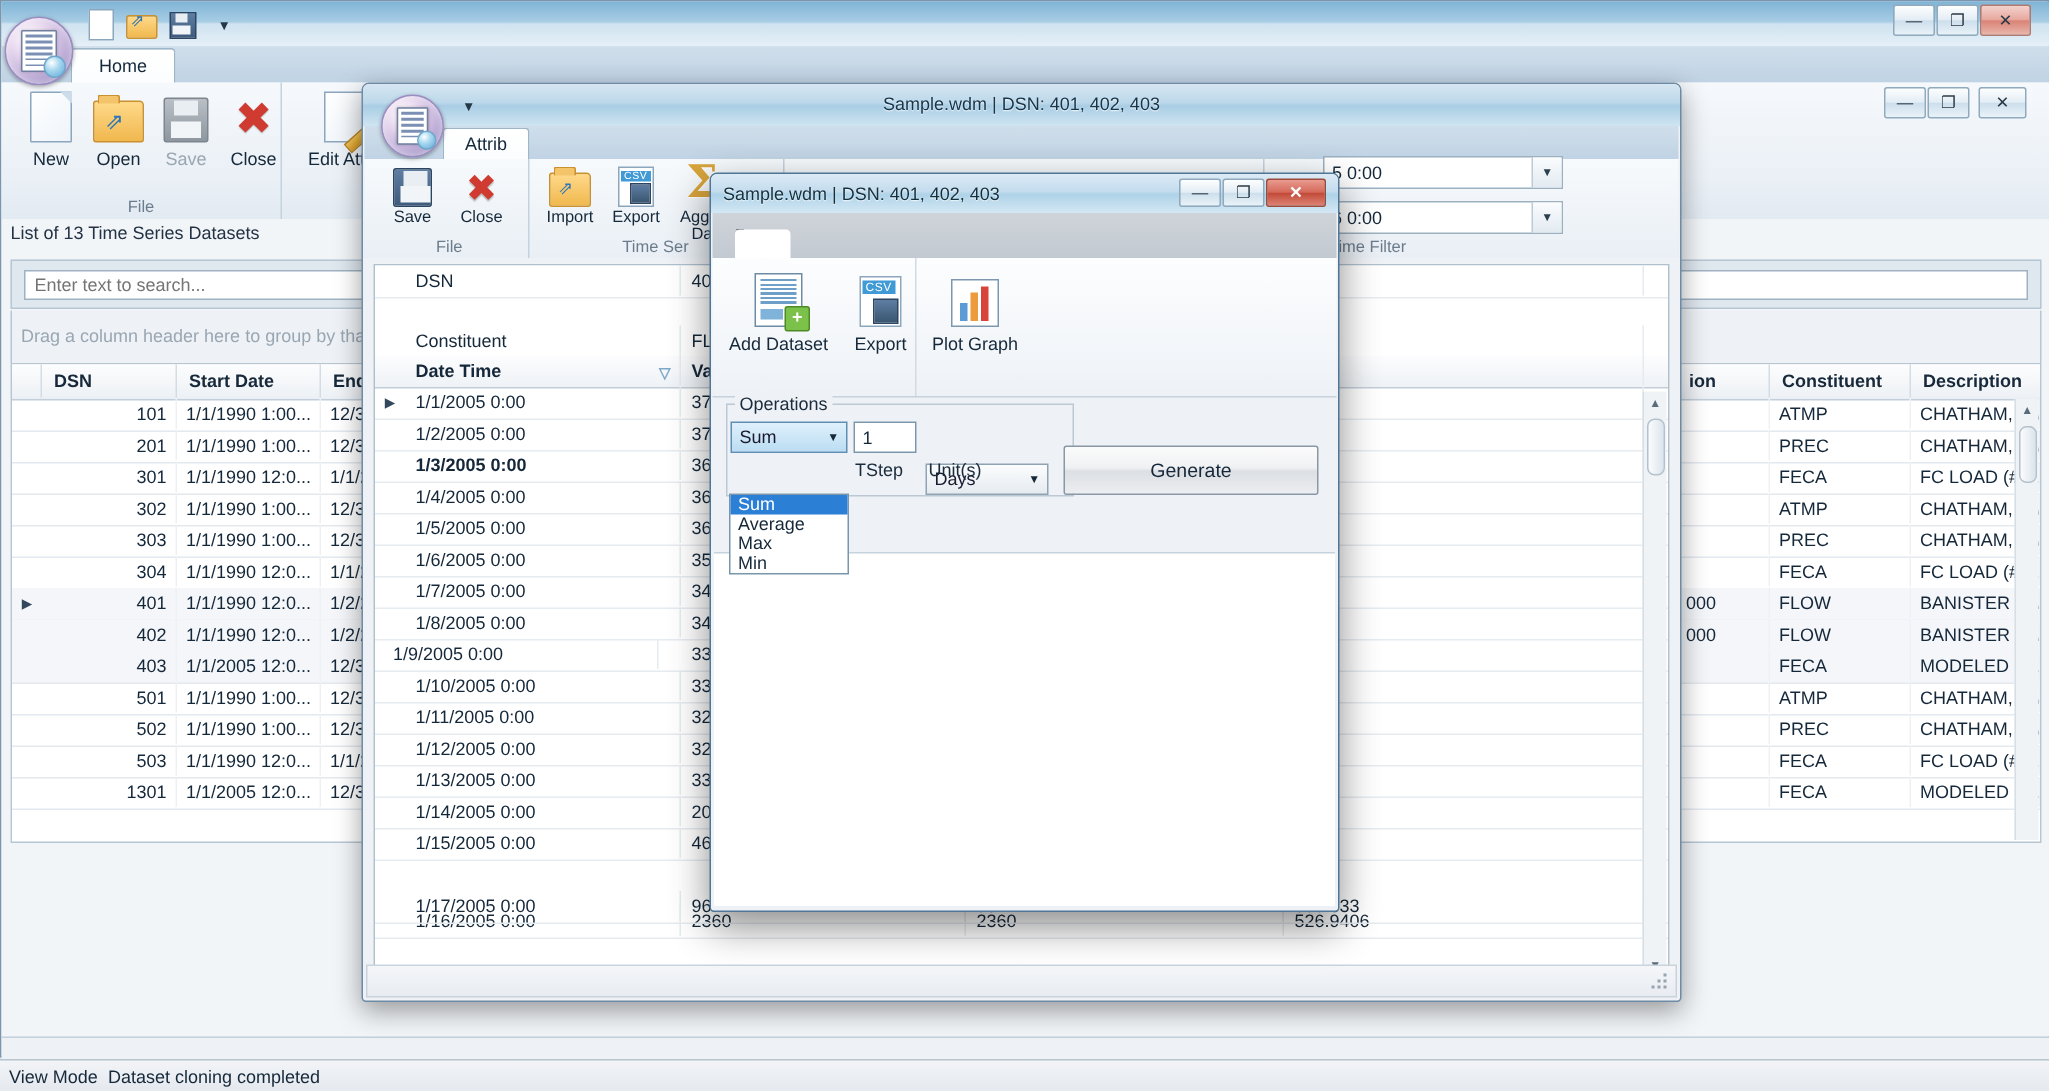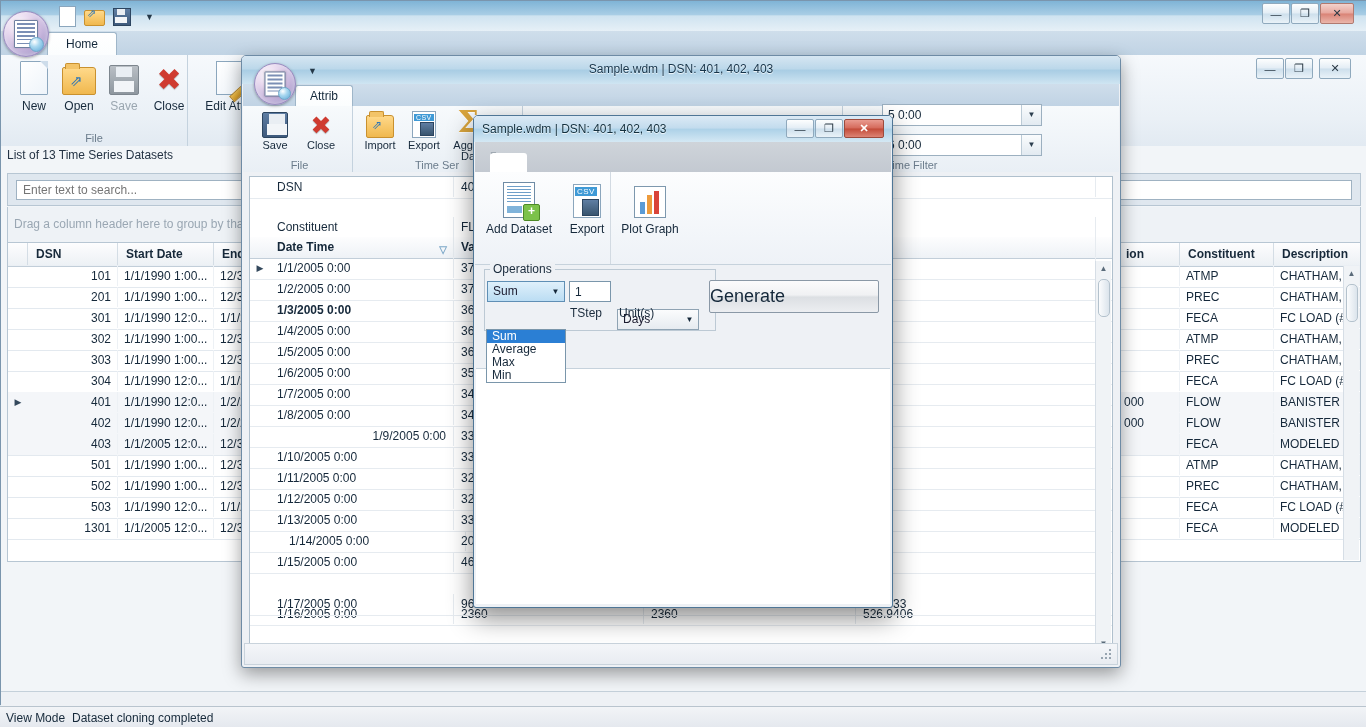--- a/index.html
+++ b/index.html
@@ -574,21 +574,21 @@
         </div>
         <div class="dsrow" style="top: 228px;">
           <div class="rowind" style="position: absolute;"></div>
           <div class="dscell" style="left: 20px; width: 184px;">1/8/2005 0:00</div>
           <div class="dscell" style="left: 204px; width: 190px;">342</div>
           <div class="dscell" style="left: 394px; width: 212px;"></div>
           <div class="dscell" style="left: 606px; width: 240px;">6</div>
         </div>
         <div class="dsrow" style="top: 249px;">
           <div class="rowind" style="position: absolute;"></div>
-          <div class="dscell" style="left: 20px; width: 184px; text-align: right;">1/9/2005 0:00</div>
+          <div class="dscell" style="left: 5px; width: 184px;">1/9/2005 0:00</div>
           <div class="dscell" style="left: 204px; width: 190px;">337</div>
           <div class="dscell" style="left: 394px; width: 212px;"></div>
           <div class="dscell" style="left: 606px; width: 240px;">53</div>
         </div>
         <div class="dsrow" style="top: 270px;">
           <div class="rowind" style="position: absolute;"></div>
           <div class="dscell" style="left: 20px; width: 184px;">1/10/2005 0:00</div>
           <div class="dscell" style="left: 204px; width: 190px;">330</div>
           <div class="dscell" style="left: 394px; width: 212px;"></div>
           <div class="dscell" style="left: 606px; width: 240px;">42</div>
@@ -609,21 +609,21 @@
         </div>
         <div class="dsrow" style="top: 333px;">
           <div class="rowind" style="position: absolute;"></div>
           <div class="dscell" style="left: 20px; width: 184px;">1/13/2005 0:00</div>
           <div class="dscell" style="left: 204px; width: 190px;">333</div>
           <div class="dscell" style="left: 394px; width: 212px;"></div>
           <div class="dscell" style="left: 606px; width: 240px;">25</div>
         </div>
         <div class="dsrow" style="top: 354px;">
           <div class="rowind" style="position: absolute;"></div>
-          <div class="dscell" style="left: 20px; width: 184px; margin-left: 12px;">1/14/2005 0:00</div>
+          <div class="dscell" style="left: 20px; width: 184px;">1/14/2005 0:00</div>
           <div class="dscell" style="left: 204px; width: 190px;">2000</div>
           <div class="dscell" style="left: 394px; width: 212px;"></div>
           <div class="dscell" style="left: 606px; width: 240px;">87</div>
         </div>
         <div class="dsrow" style="top: 375px;">
           <div class="rowind" style="position: absolute;"></div>
           <div class="dscell" style="left: 20px; width: 184px;">1/15/2005 0:00</div>
           <div class="dscell" style="left: 204px; width: 190px;">4660</div>
           <div class="dscell" style="left: 394px; width: 212px;"></div>
           <div class="dscell" style="left: 606px; width: 240px;">56</div>
@@ -728,21 +728,21 @@
 
   <input class="abs" type="text" style="left: 95px; top: 165px; width: 42px; height: 21px; border: 1px solid rgb(122, 150, 171); box-sizing: border-box; font-size: 12px; padding-left: 5px; font-family: &quot;Liberation Sans&quot;, sans-serif; color: rgb(21, 40, 58);" value="1">
   <div class="abs" style="left:96px;top:190px;font-size:12px;color:#1a2b3c;">TStep</div>
 
   <div class="combo" style="left:143px;top:165px;width:82px;background:linear-gradient(180deg,#fbfcfd 0%,#e6ebf0 100%);border-color:#8fa3b3;margin-top:28px;">
     <span>Days</span>
     <span class="cbar">▼</span>
   </div>
   <div class="abs" style="left:145px;top:190px;font-size:12px;color:#1a2b3c;">Unit(s)</div>
 
-  <div class="abs" style="left:235px;top:164px;width:170px;height:33px;border:1px solid #8a98a6;border-radius:2px;background:linear-gradient(180deg,#fbfbfc 0%,#f0f1f3 45%,#dcdfe3 52%,#eceef1 100%);display:flex;align-items:center;justify-content:flex-start;font-size:18px;color:#15283a;box-sizing:border-box;cursor:pointer;">
+  <div class="abs" style="left:235px;top:181px;width:170px;height:33px;border:1px solid #8a98a6;border-radius:2px;background:linear-gradient(180deg,#fbfbfc 0%,#f0f1f3 45%,#dcdfe3 52%,#eceef1 100%);display:flex;align-items:center;justify-content:center;font-size:13px;color:#15283a;box-sizing:border-box;cursor:pointer;">
     <span>Generate</span>
   </div>
 
   <div class="modal-white"></div>
 </div>
 
 <div class="drop">
   <div class="sel">Sum</div>
   <div>Average</div>
   <div>Max</div>

